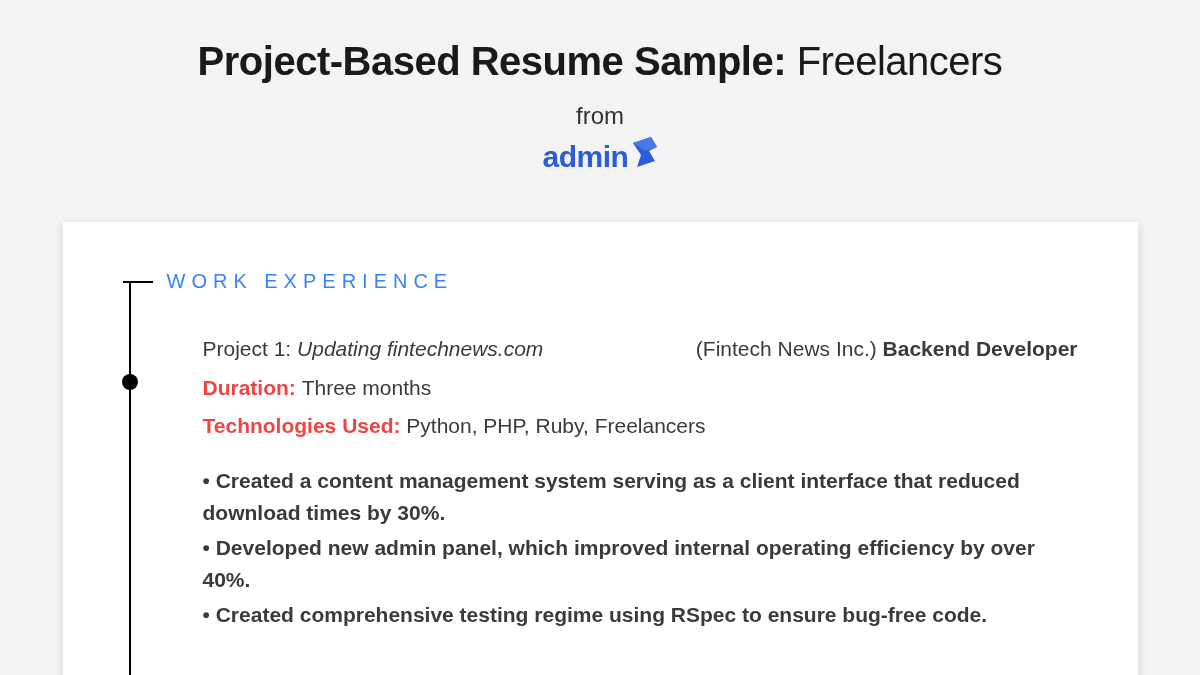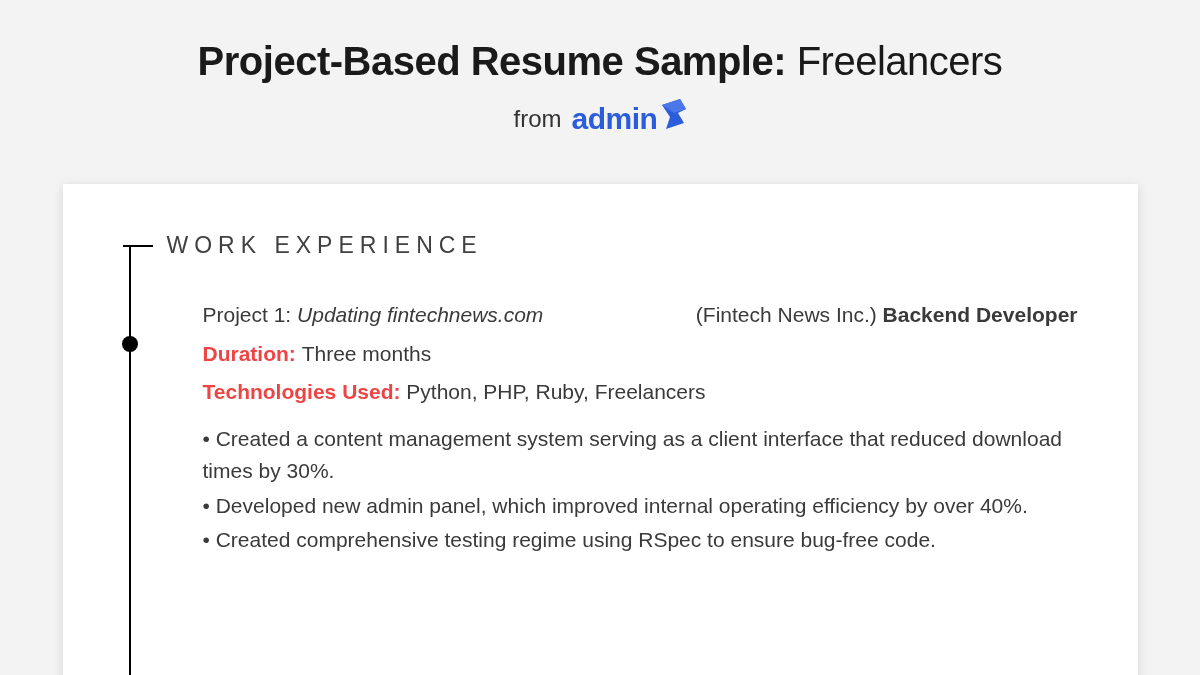--- a/index.html
+++ b/index.html
@@ -24,20 +24,21 @@
     font-weight: 700;
   }
   .from-line {
     margin-top: 18px;
     font-size: 24px;
     color: #333;
     display: flex;
     align-items: center;
     justify-content: center;
     gap: 10px;
+    flex-direction: column;
   }
   .zety-logo {
     display: inline-flex;
     align-items: center;
     font-weight: 700;
     font-size: 30px;
     color: #2b5cd9;
     letter-spacing: -0.5px;
   }
   .zety-arrow {
@@ -61,24 +62,24 @@
     align-items: center;
     position: relative;
   }
   .section-header .line-left {
     width: 30px;
     height: 2px;
     background: #000;
     margin-right: 14px;
   }
   .section-title {
-    font-size: 23px;
+    font-size: 20px;
     font-weight: 400;
     letter-spacing: 6px;
-    color: #404040;
+    color: #3b82f6;
   }
   .timeline {
     position: absolute;
     left: 66px;
     top: 61px;
     bottom: 0;
     width: 2px;
     background: #000;
   }
   .timeline-dot {
@@ -103,21 +104,22 @@
     align-items: baseline;
     margin-bottom: 6px;
   }
   .proj-label { font-weight: 400; }
   .proj-name { font-style: italic; }
   .company { font-weight: 400; }
   .role { font-weight: 700; }
   .label { font-weight: 700; color: #ef4444; }
   .meta-row { margin-bottom: 6px; }
   .bullets {
-    margin-top: 14px;
+    margin-top: 22px;
+    font-weight: bold;
   }
   .bullets .b {
     margin-bottom: 2px;
   }
 </style>
 </head>
 <body>
 
 <div class="header">
   <h1 class="title">

